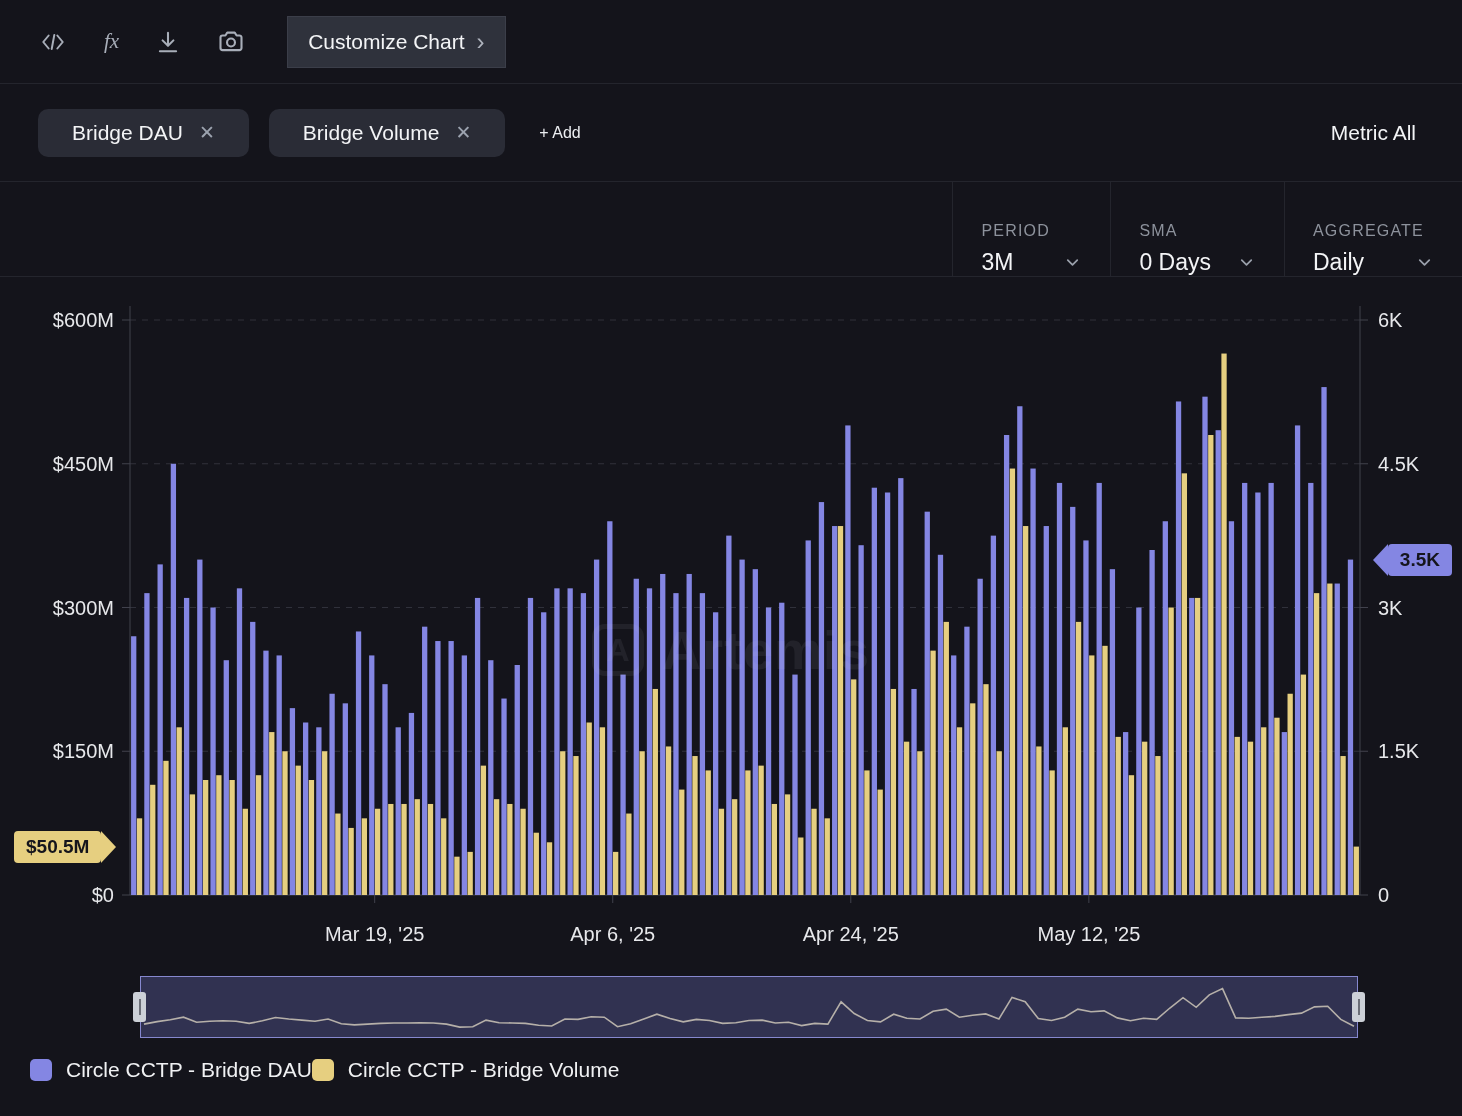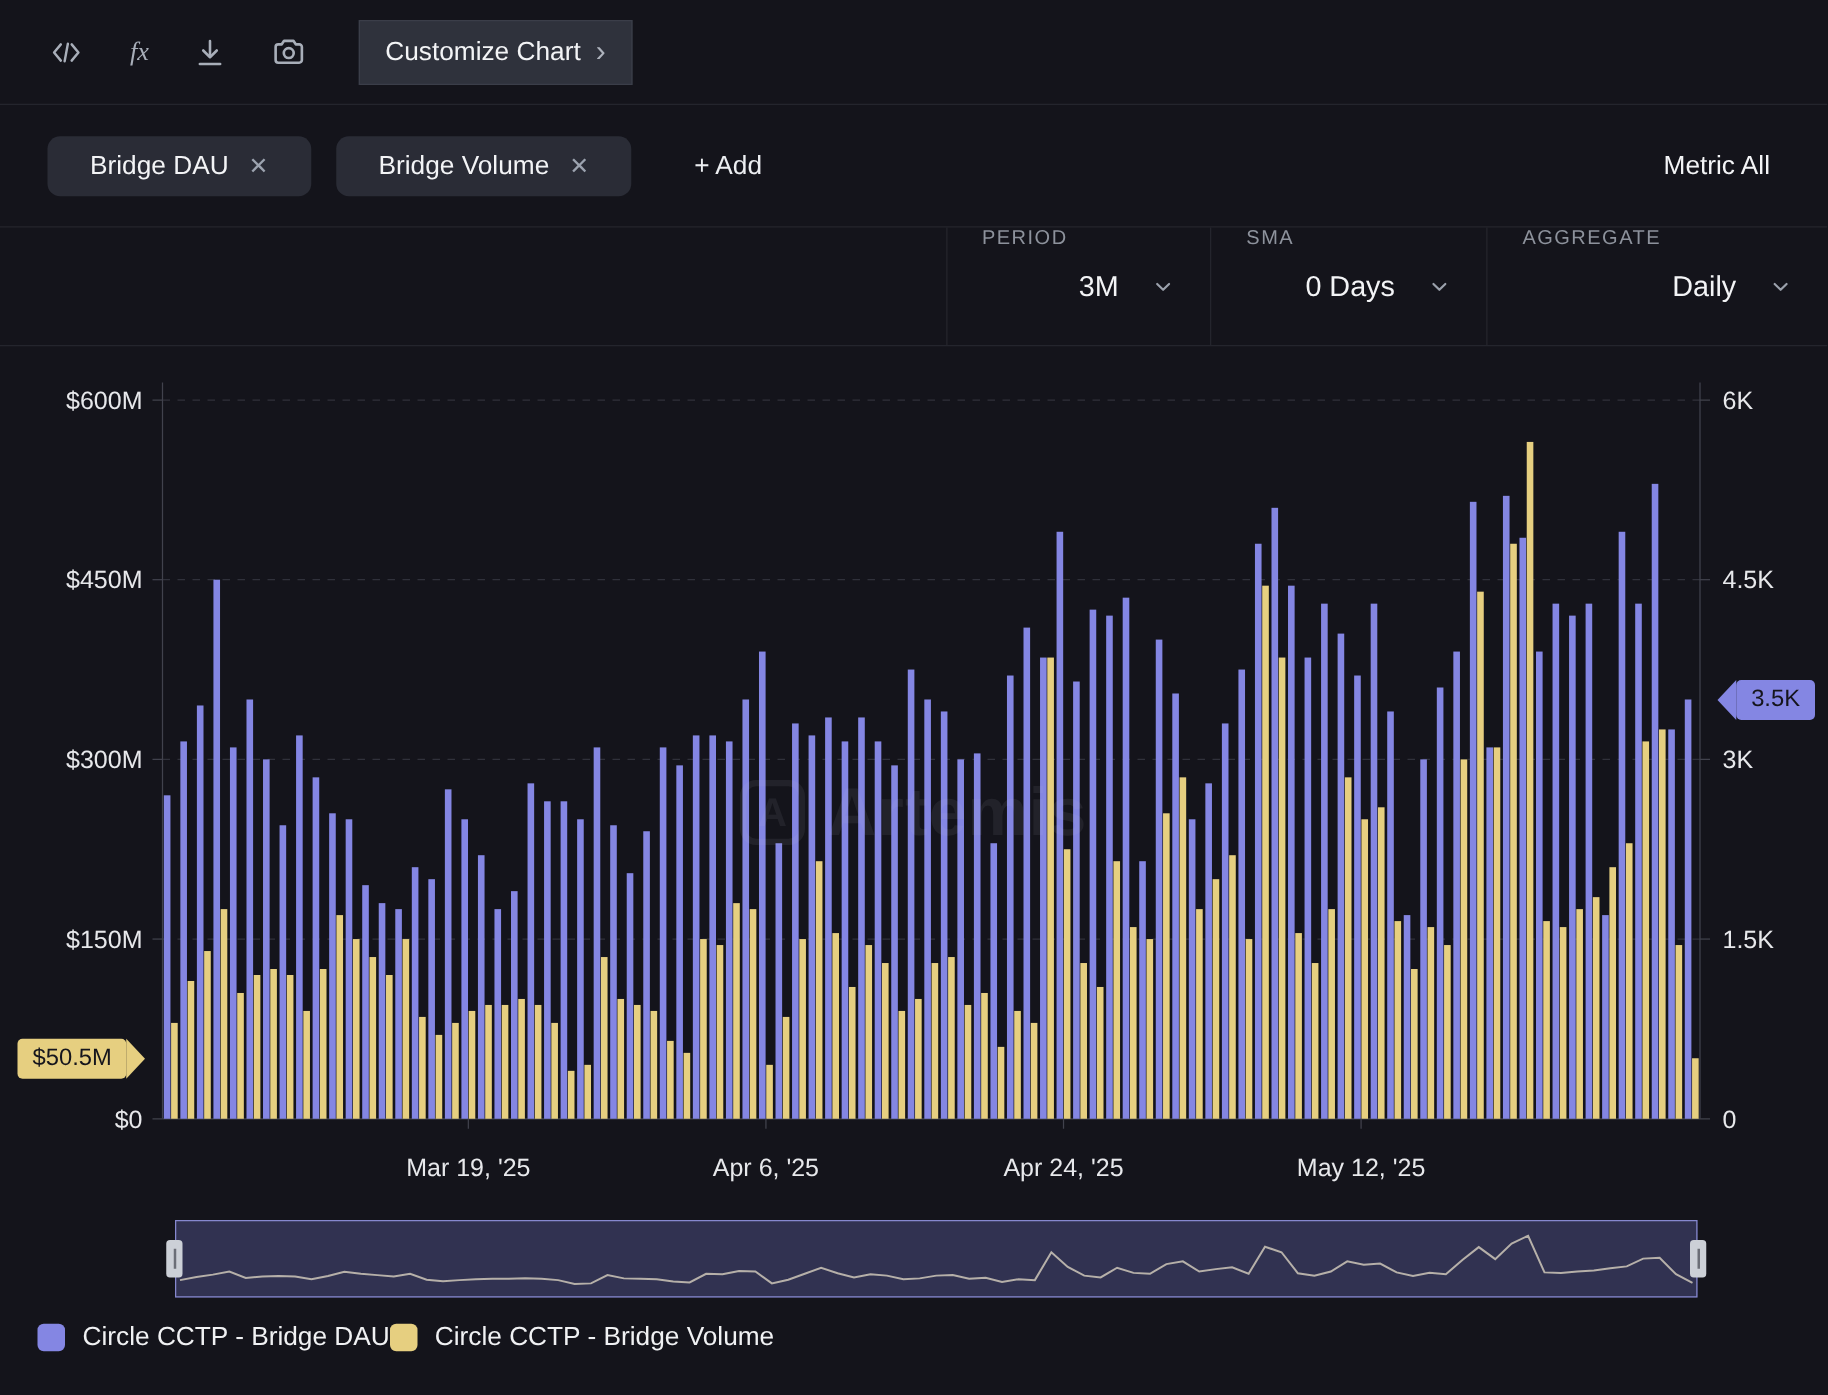--- a/index.html
+++ b/index.html
@@ -24,36 +24,36 @@
   .customize-btn{background:var(--btn-bg);border:1px solid #3b3e49;border-radius:0;
     color:var(--text);font-size:21px;font-family:inherit;padding:13px 20px;cursor:pointer;
     display:flex;align-items:center;gap:12px;margin-left:6px}
   .customize-btn .chev{color:#aeb3bd;font-size:24px;line-height:14px}
   
   .chips-row{display:flex;align-items:center;gap:20px;height:98px;
     padding:0 40px 0 38px;border-bottom:1px solid var(--panel-border)}
   .chip{background:var(--chip-bg);border-radius:10px;padding:12px 34px;font-size:21px;
     display:flex;align-items:center;gap:16px;cursor:pointer}
   .chip .x{color:#9ca3af;font-size:19px;cursor:pointer}
-  .add-label{font-size:21px;color:#eceef1;margin-left:24px;cursor:pointer;background:none;border:none;font-family:inherit}
+  .add-label{font-size:16px;color:#eceef1;margin-left:8px;cursor:pointer;background:none;border:none;font-family:inherit}
   .clear-all{margin-left:auto;font-size:21px;color:#f3f4f6;background:none;border:none;font-family:inherit;cursor:pointer}
   
   .controls-row{display:flex;justify-content:flex-end;height:95px;border-bottom:1px solid var(--panel-border)}
   .control{border-left:1px solid var(--panel-border);padding:0 28px;display:flex;
-    flex-direction:row;justify-content:flex-end;gap:9px;cursor:pointer}
+    flex-direction:column;justify-content:flex-end;gap:9px;cursor:pointer}
   .control-label{font-size:16px;letter-spacing:1.2px;color:#8d929c}
   .control-value{font-size:23px;color:var(--text);display:flex;align-items:center;justify-content:space-between;gap:26px}
   .control.period{min-width:158px}
   .control.sma{min-width:158px}
   .control.aggregate{min-width:178px}
   
   .chart-wrap{position:relative;width:1462px;height:685px}
   svg text{font-family:"Liberation Sans",sans-serif}
   .tag{position:absolute;height:32px;line-height:32px;padding:0 12px;border-radius:4px;
-    font-size:19px;font-weight:400;color:#15151c;white-space:nowrap}
+    font-size:19px;font-weight:700;color:#15151c;white-space:nowrap}
   .tag-left{left:14px;background:var(--yellow)}
   .tag-left::after{content:'';position:absolute;left:100%;top:0;width:0;height:0;
     border-top:16px solid transparent;border-bottom:16px solid transparent;border-left:15px solid var(--yellow)}
   .tag-right{right:10px;background:var(--purple)}
   .tag-right::before{content:'';position:absolute;right:100%;top:0;width:0;height:0;
     border-top:16px solid transparent;border-bottom:16px solid transparent;border-right:15px solid var(--purple)}
   .watermark{position:absolute;left:50%;top:342px;transform:translateX(-50%);
     display:flex;align-items:center;gap:18px;opacity:.08;pointer-events:none;color:#c3c8d2}
   .watermark .wm-logo{width:52px;height:52px;border:5px solid #c3c8d2;border-radius:13px;
     display:flex;align-items:center;justify-content:center;font-size:32px;font-weight:700}

